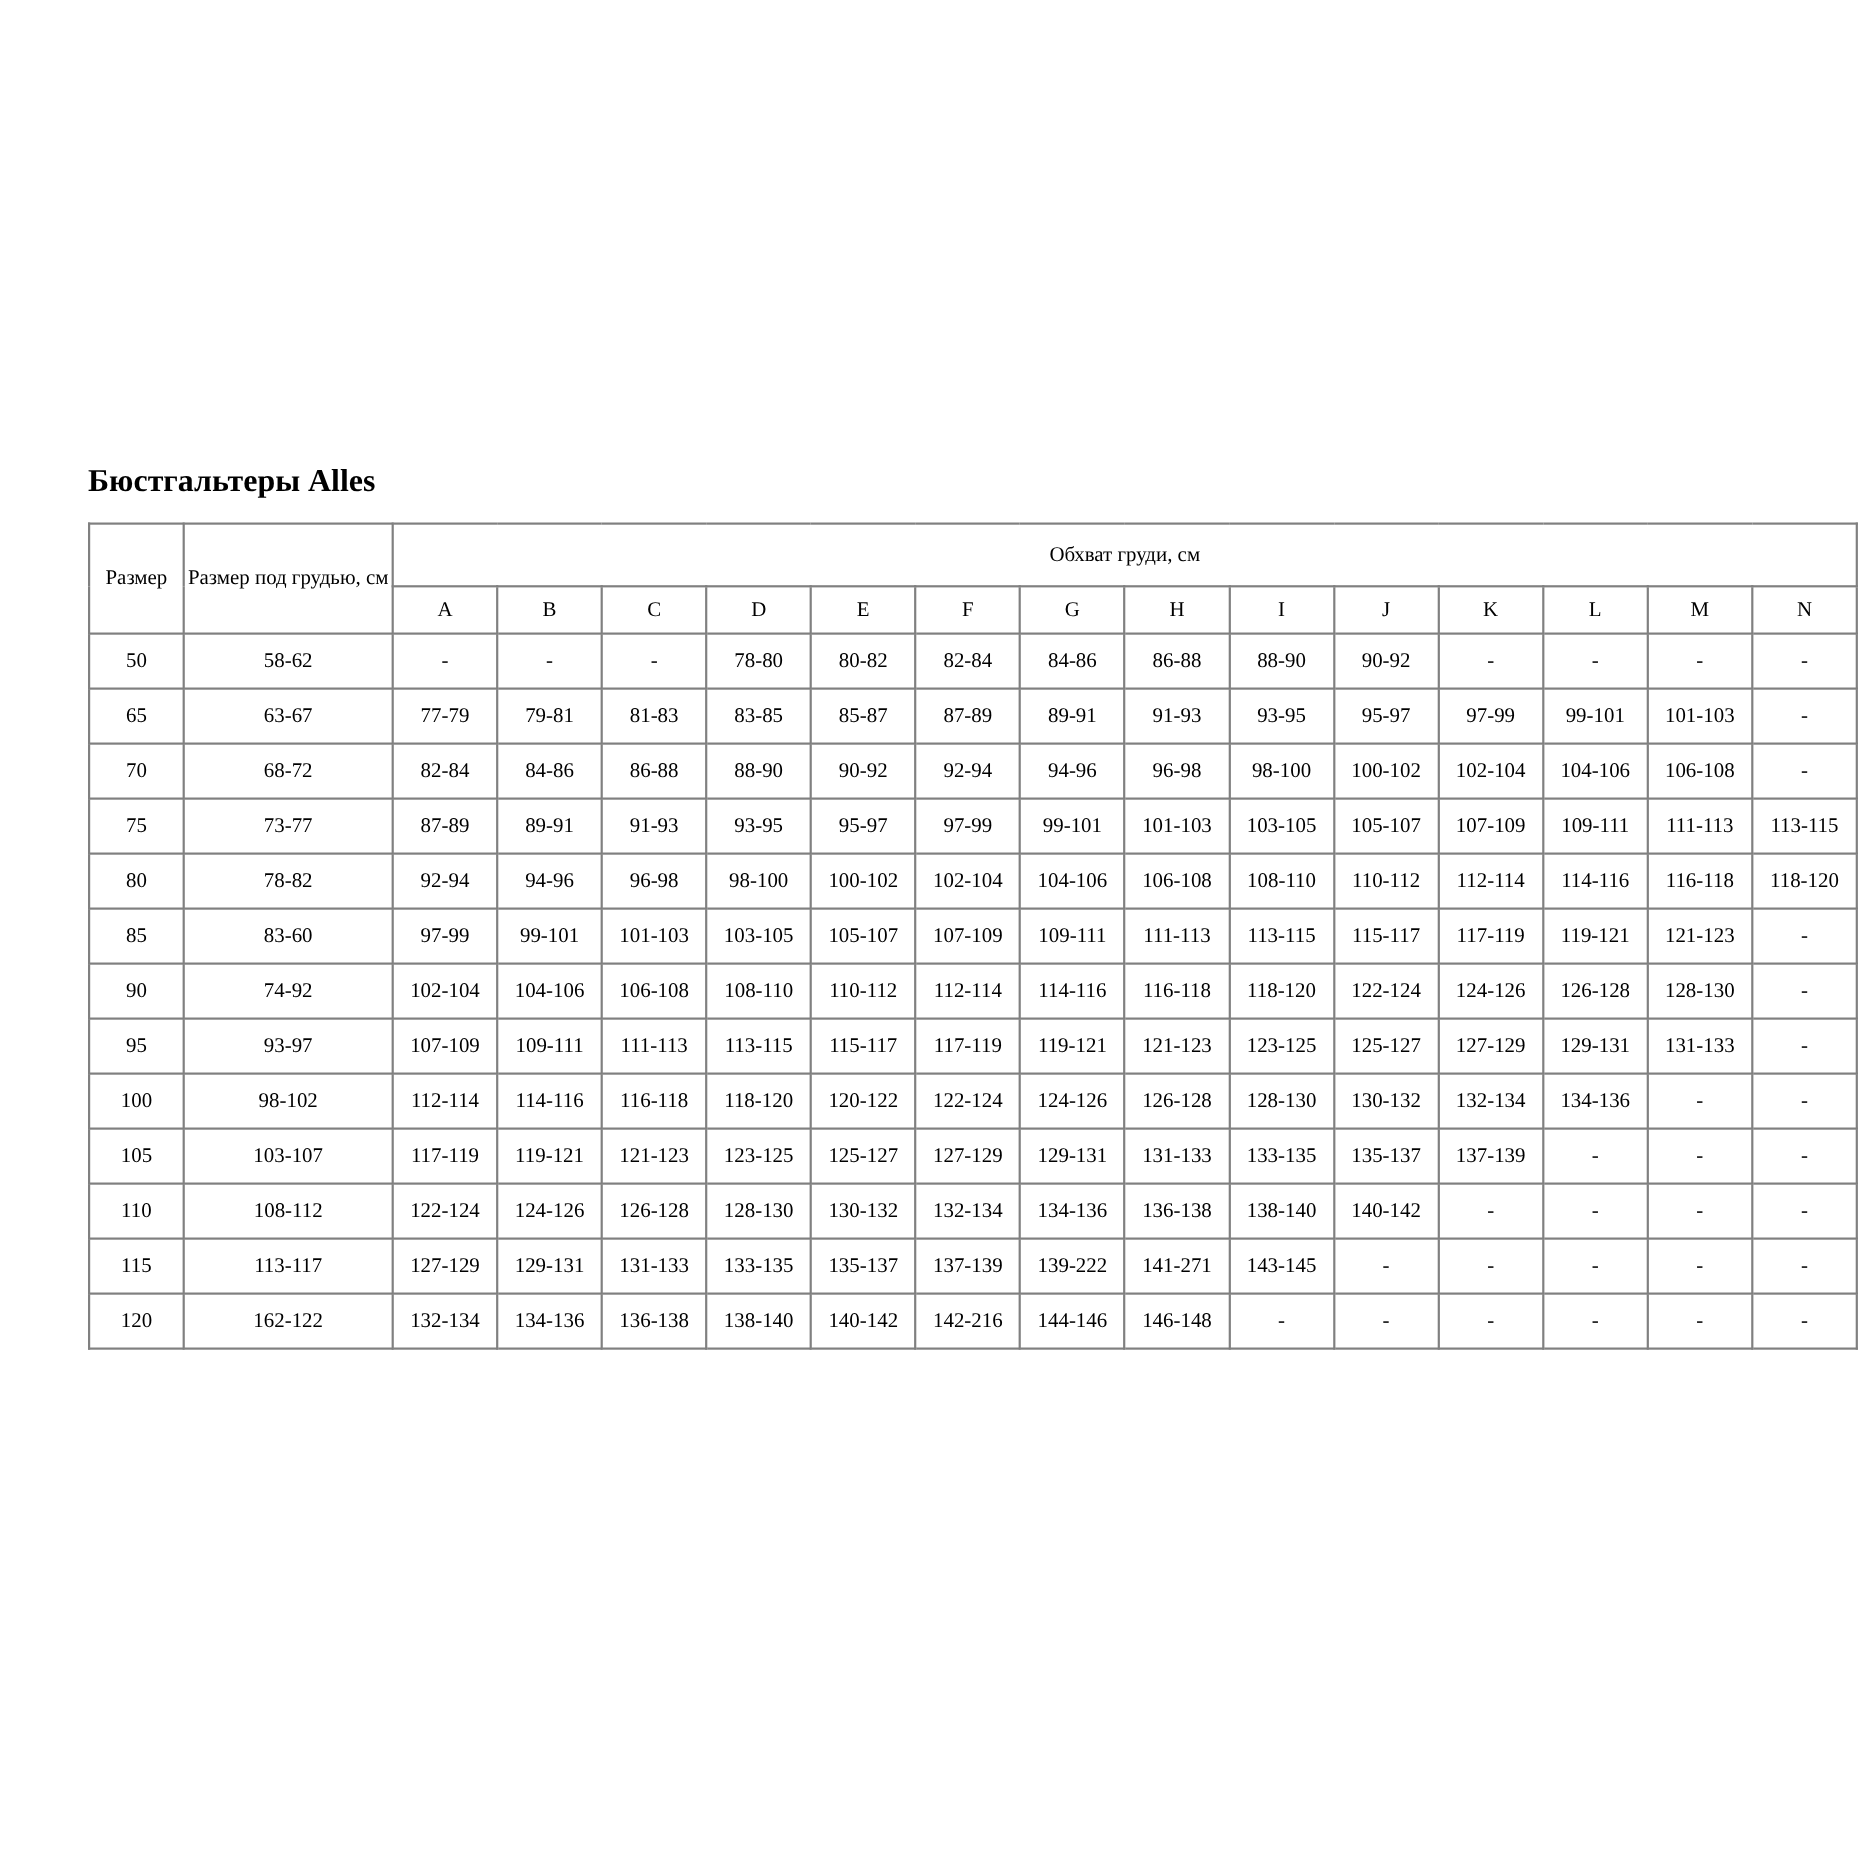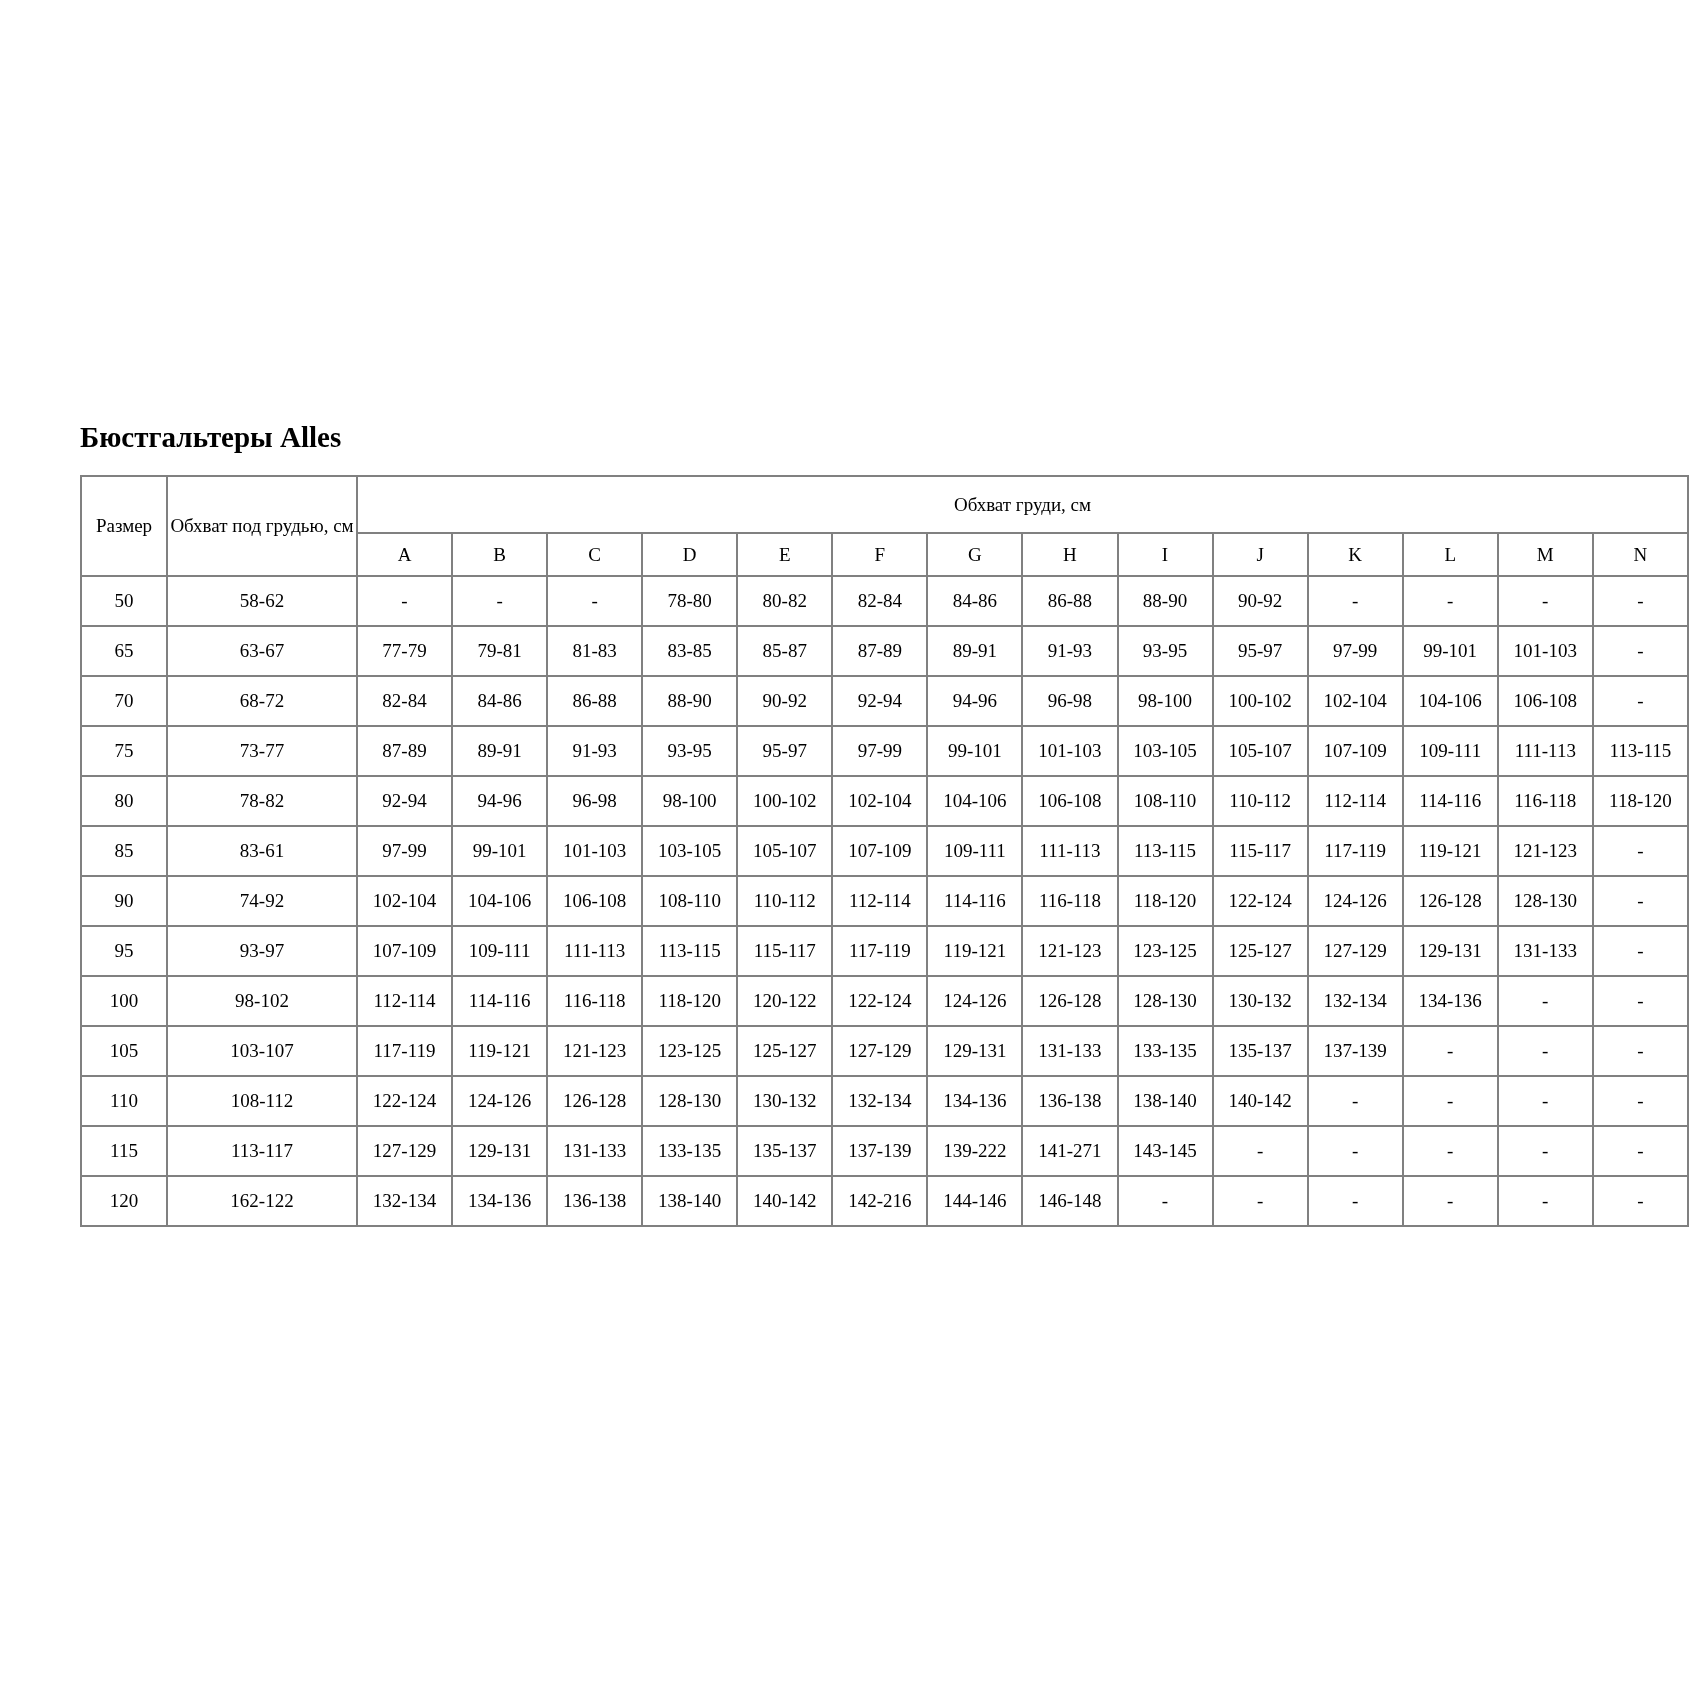--- a/index.html
+++ b/index.html
@@ -57,21 +57,21 @@
   <h1 class="page-title">Бюстгальтеры Alles</h1>
 
   <table class="size-table">
     <colgroup>
       <col class="col-size">
       <col class="col-underbust">
     </colgroup>
     <thead>
       <tr class="group-header-row">
         <th rowspan="2">Размер</th>
-        <th rowspan="2">Обхват под грудью, см</th>
+        <th rowspan="2">Размер под грудью, см</th>
         <th colspan="14">Обхват груди, см</th>
       </tr>
       <tr class="cup-letter-row">
 
       <th>A</th>
           <th>B</th>
           <th>C</th>
           <th>D</th>
           <th>E</th>
           <th>F</th>
@@ -172,21 +172,21 @@
           <td>106-108</td>
           <td>108-110</td>
           <td>110-112</td>
           <td>112-114</td>
           <td>114-116</td>
           <td>116-118</td>
           <td>118-120</td>
         </tr>
         <tr>
           <td>85</td>
-          <td>83-61</td>
+          <td>83-60</td>
           <td>97-99</td>
           <td>99-101</td>
           <td>101-103</td>
           <td>103-105</td>
           <td>105-107</td>
           <td>107-109</td>
           <td>109-111</td>
           <td>111-113</td>
           <td>113-115</td>
           <td>115-117</td>

